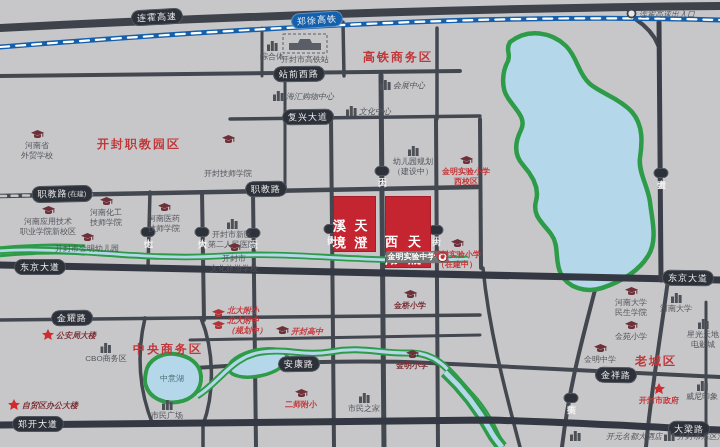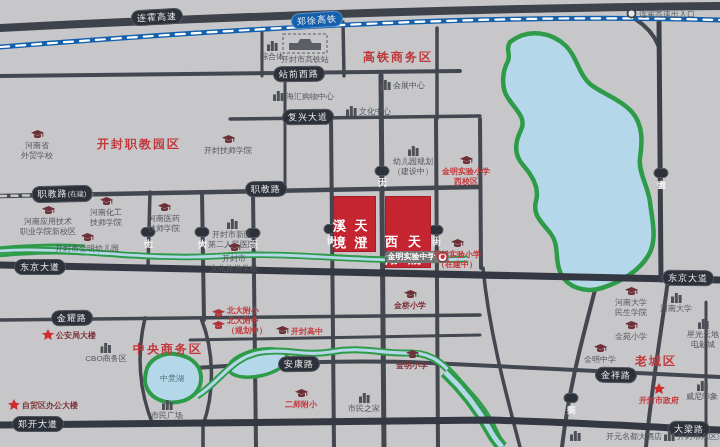--- a/index.html
+++ b/index.html
@@ -26,21 +26,21 @@
           white-space:nowrap;display:flex;align-items:center;gap:3px;}
   .banner .logo{width:8px;height:8px;border-radius:50%;background:#fff;box-shadow:0 0 0 1px #8d1a22;
           display:inline-block;position:relative;}
   .banner .logo::after{content:"";position:absolute;left:2px;top:2px;width:4px;height:4px;
           border-radius:50%;background:#c52530;}
   
   .poi{position:absolute;display:flex;white-space:nowrap;}
   .poi.top{flex-direction:column;align-items:center;transform:translateX(-50%);}
   .poi.row{flex-direction:row;align-items:center;gap:2px;}
   .poi .txt{text-align:center;font-size:8px;line-height:9px;}
-  .poi.row .txt{text-align:left;}
+  .poi.row .txt{text-align:left;font-style:italic;}
   .poi.gray .txt{color:#53555c;}
   .poi.maroon .txt{color:#7c3137;font-weight:bold;}
   .poi.red .txt{color:#c5383b;font-weight:bold;}
   .poi .txt div{margin-top:1px;}
   .lakelabel{position:absolute;transform:translate(-50%,-50%);font-size:8px;color:#4e6e78;}
 </style>
 </head>
 <body>
 
 <div class="stage">
@@ -195,21 +195,21 @@
             <path d="M6.5 0 13 2.8 6.5 5.6 0 2.8Z" fill="#6e3038"></path>
             <path d="M3 4.2v2.3c0 .9 1.6 1.6 3.5 1.6s3.5-.7 3.5-1.6V4.2L6.5 5.8Z" fill="#6e3038"></path>
             <rect x="11.3" y="2.8" width="1" height="4" fill="#6e3038"></rect>
           </svg>
         </span>
         <div class="txt">
           <div>河南医药</div>
           <div>技师学院</div>
         </div>
       </div>
-      <div class="poi top gray" style="left: 228px; top: 135px;">
+      <div class="poi top gray" style="left: 228px; top: 135px; gap: 23px;">
         <span style="display: flex;">
           <svg width="13" height="10" viewBox="0 0 13 10">
             <path d="M6.5 0 13 2.8 6.5 5.6 0 2.8Z" fill="#6e3038"></path>
             <path d="M3 4.2v2.3c0 .9 1.6 1.6 3.5 1.6s3.5-.7 3.5-1.6V4.2L6.5 5.8Z" fill="#6e3038"></path>
             <rect x="11.3" y="2.8" width="1" height="4" fill="#6e3038"></rect>
           </svg>
         </span>
         <div class="txt">
           <div>开封技师学院</div>
         </div>

